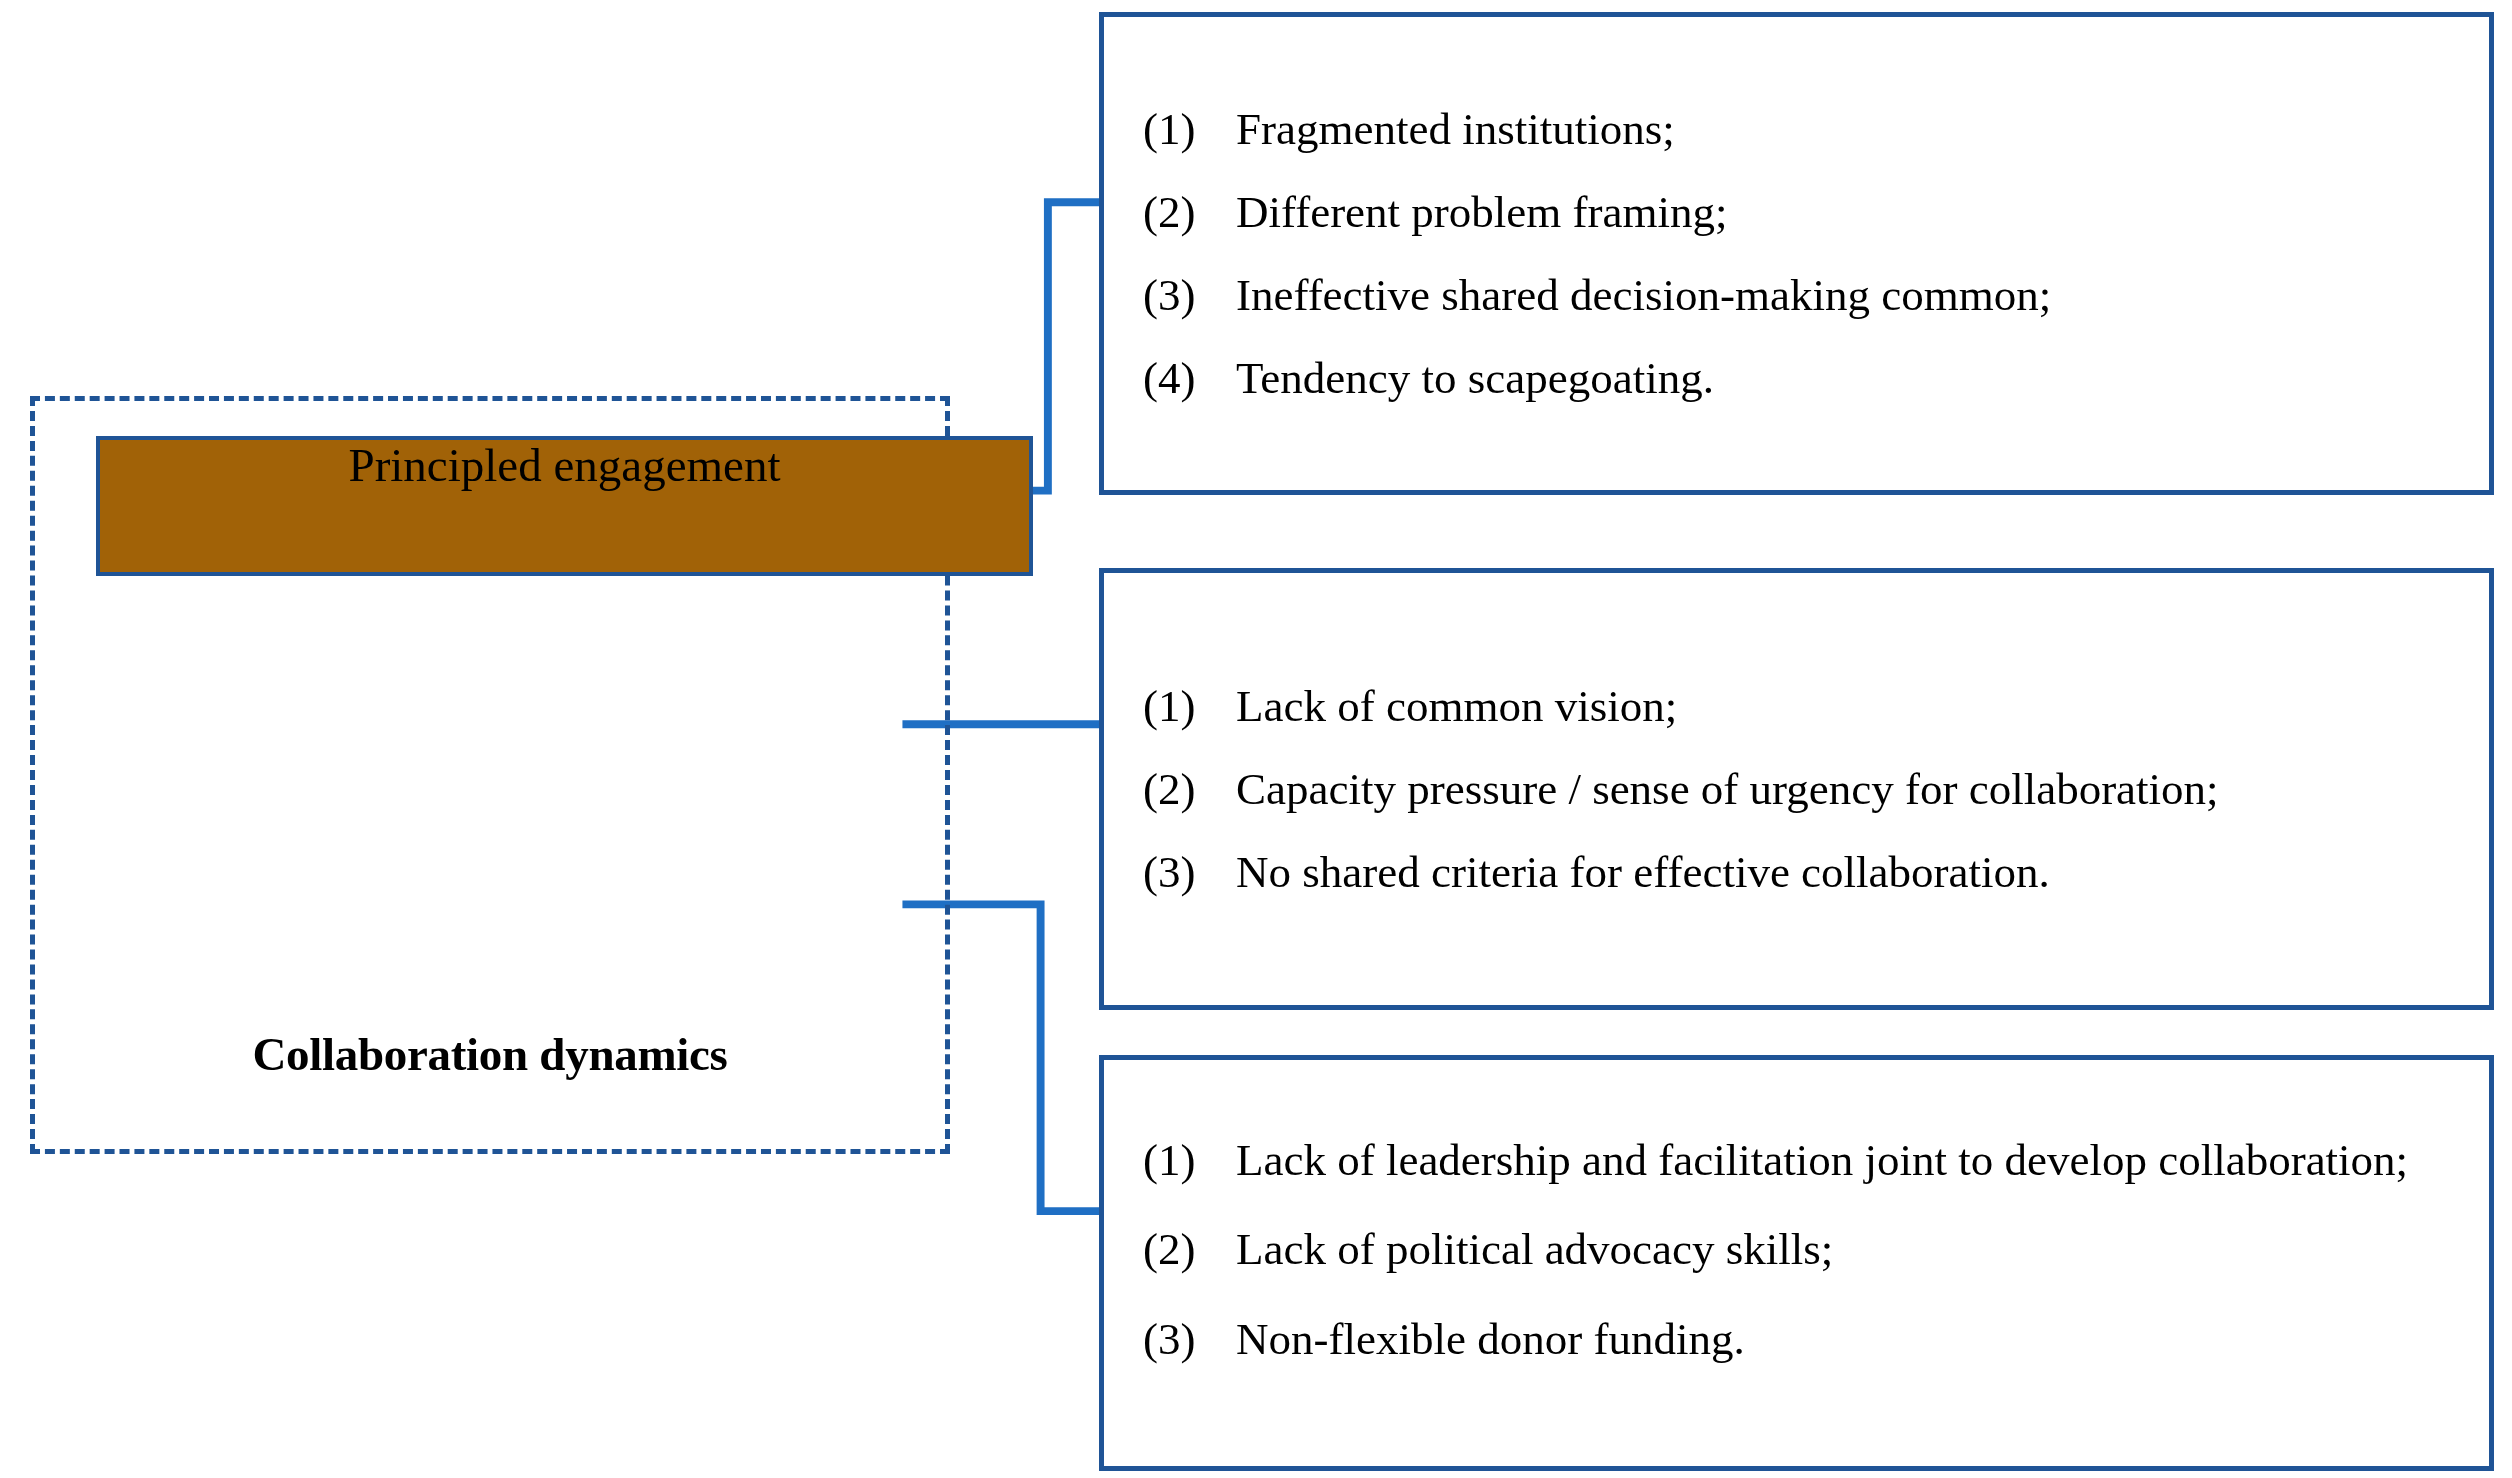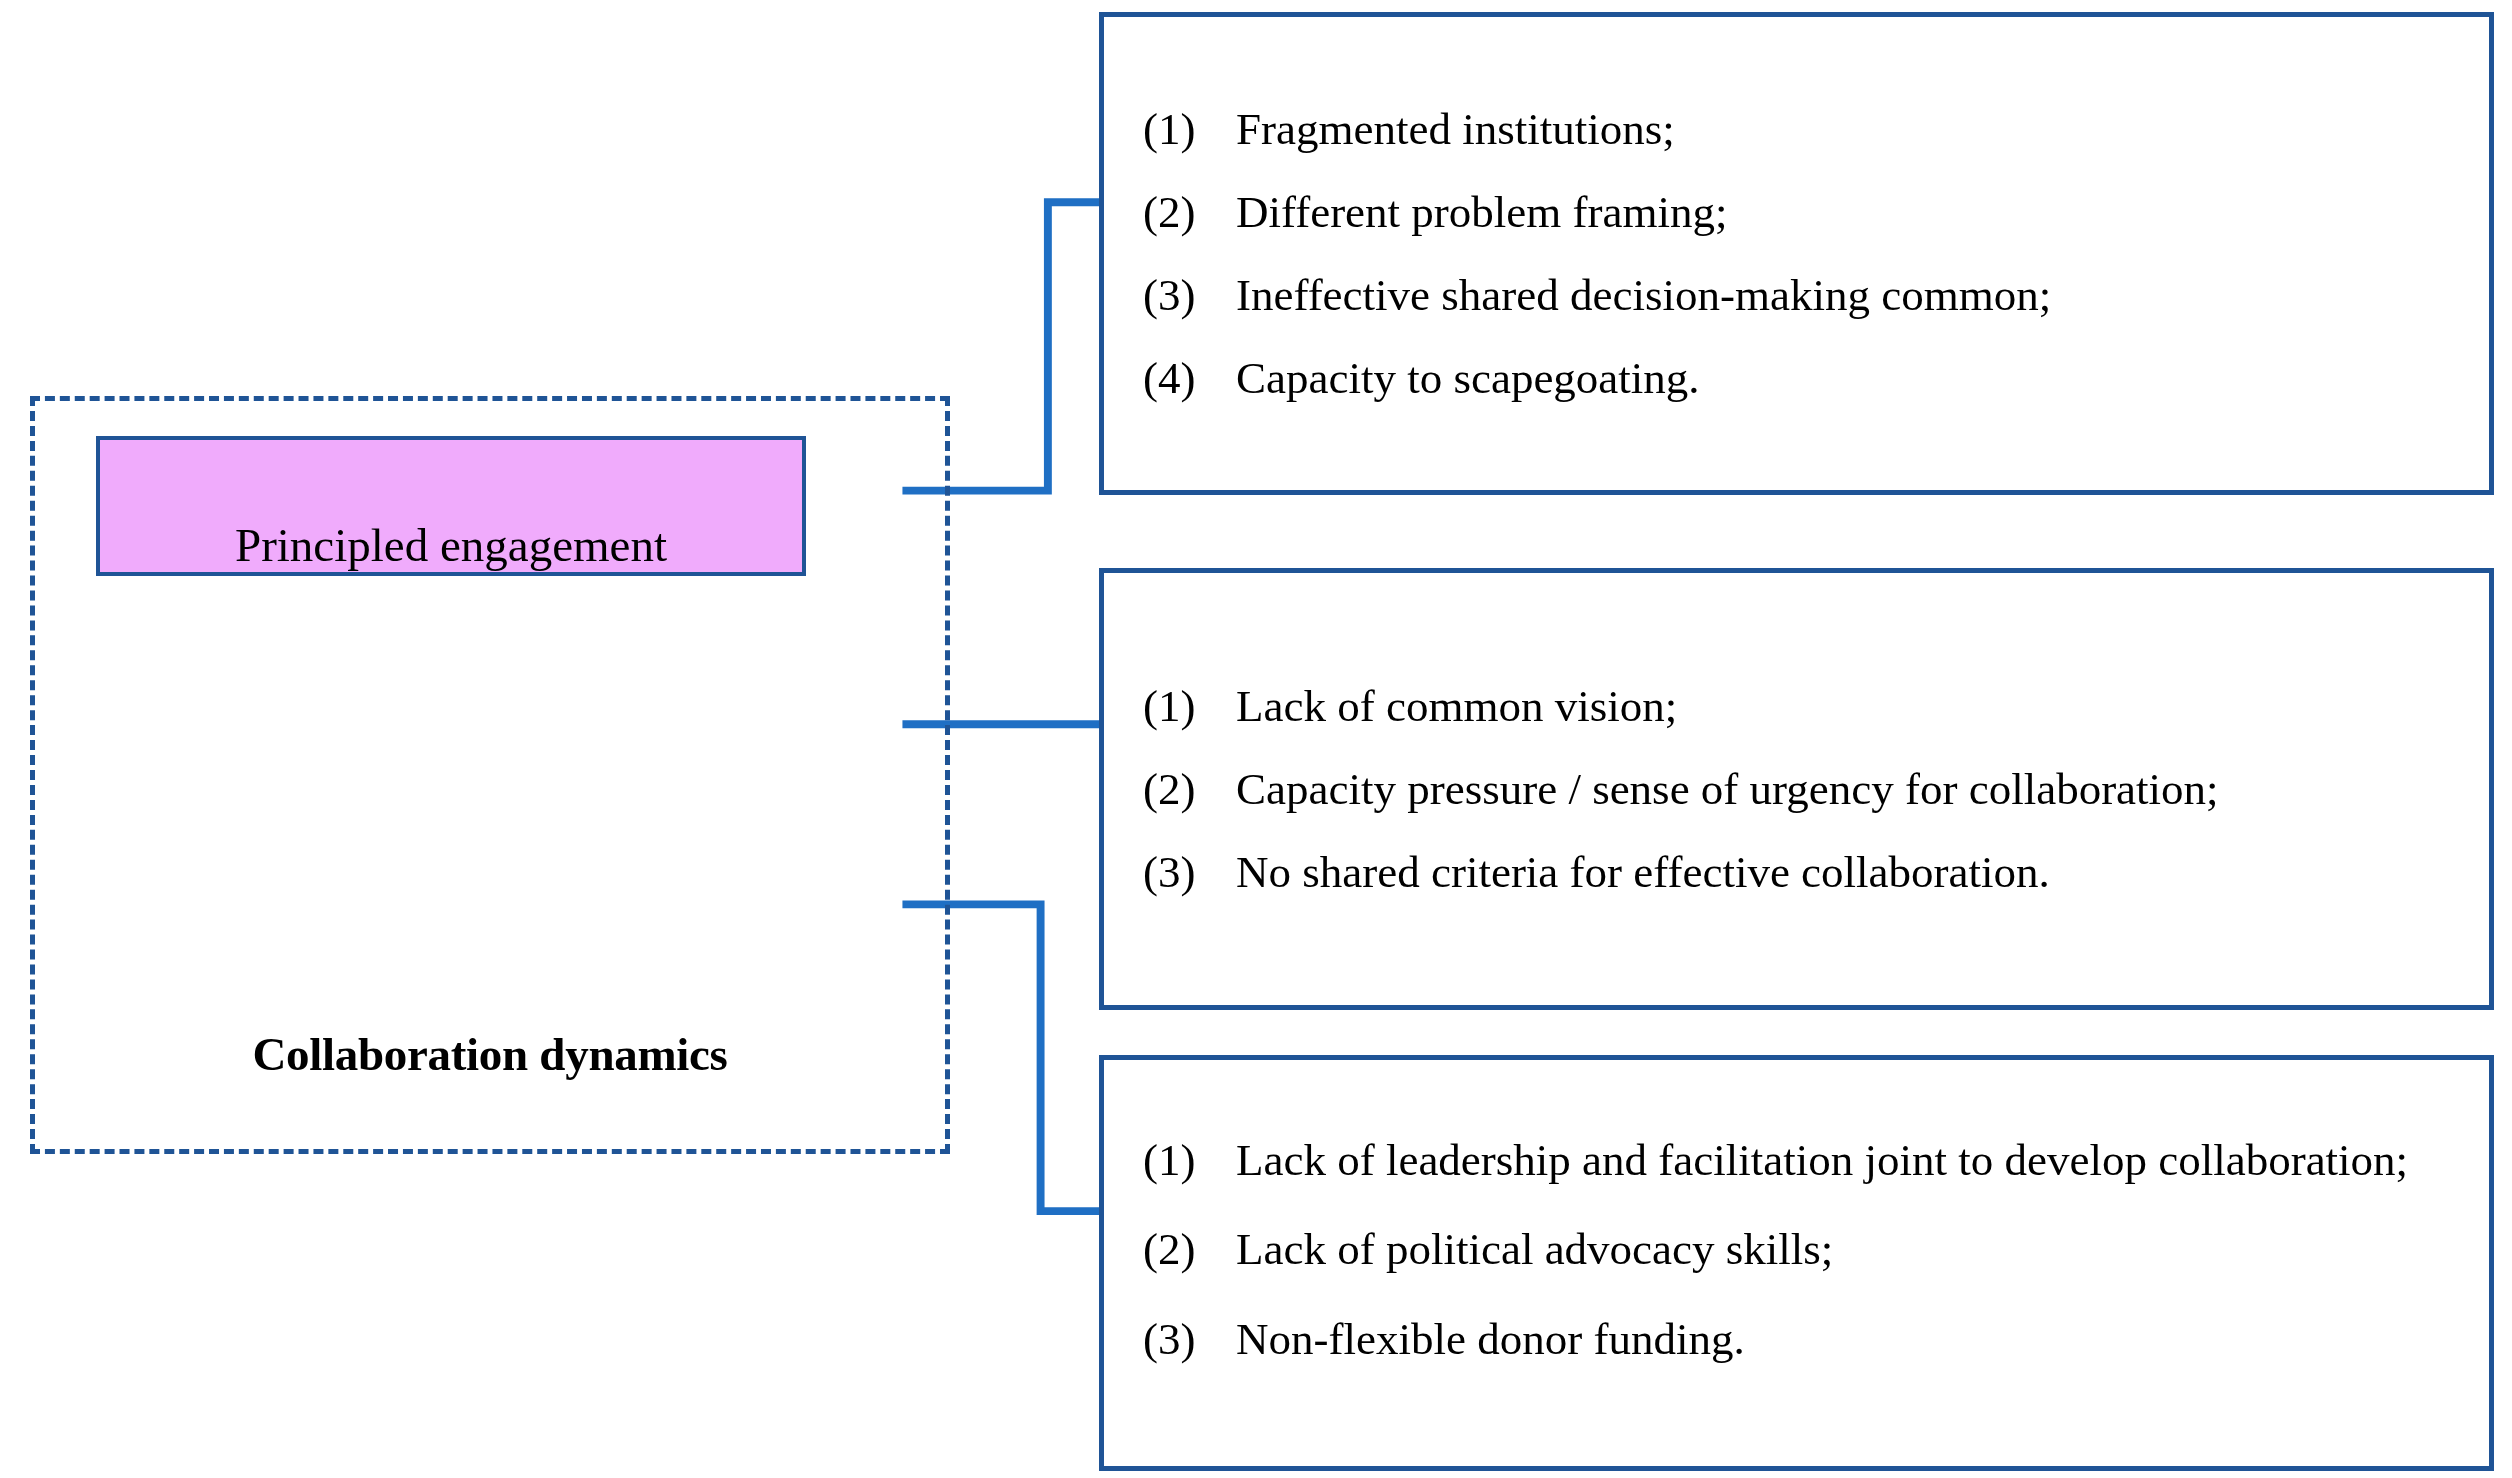--- a/index.html
+++ b/index.html
@@ -36,27 +36,27 @@
     top: 396px;
     width: 920px;
     height: 758px;
     border: 5.5px dashed #1F5496;
     box-sizing: border-box;
   }
 
   .dyn-box {
     position: absolute;
     left: 61px;
-    width: 710px;
+    width: 937px;
     height: 140px;
     border: 4.9px solid #1F5496;
     box-sizing: border-box;
-    background: #f0abfc;
+    background: #a16207;
     display: flex;
-    align-items: flex-end;
+    align-items: flex-start;
     justify-content: center;
   }
   .dyn-box-1 { top: 35px; }
   .dyn-box-2 { top: 266px; }
   .dyn-box-3 { top: 466px; }
 
   .dyn-box-label {
     font-size: 47px;
     line-height: 1.1;
     color: #000000;
@@ -152,21 +152,21 @@
       <li class="item">
         <span class="item-marker">(2)</span>
         <span class="item-text">Different problem framing;</span>
       </li>
       <li class="item">
         <span class="item-marker">(3)</span>
         <span class="item-text">Ineffective shared decision-making common;</span>
       </li>
       <li class="item">
         <span class="item-marker">(4)</span>
-        <span class="item-text">Capacity to scapegoating.</span>
+        <span class="item-text">Tendency to scapegoating.</span>
       </li>
     </ul>
   </div>
 
   <div class="content-box content-box-2">
     <ul class="item-list">
       <li class="item">
         <span class="item-marker">(1)</span>
         <span class="item-text">Lack of common vision;</span>
       </li>

